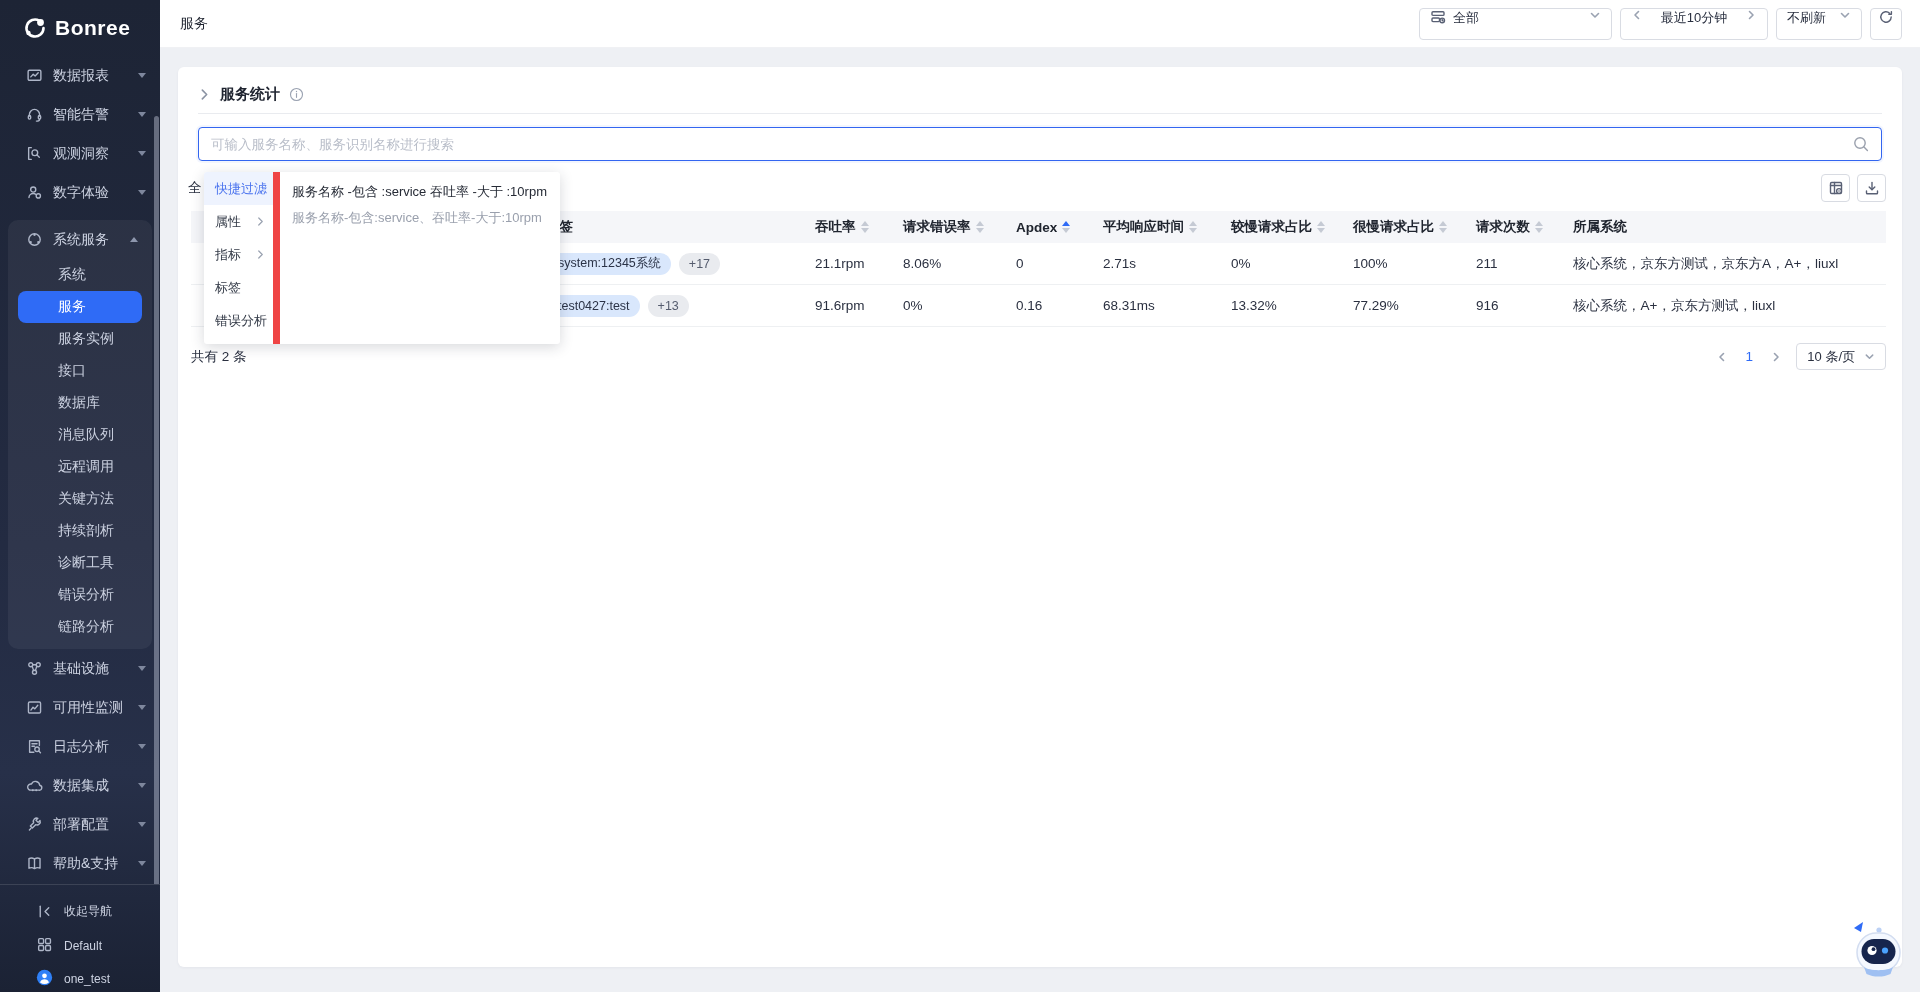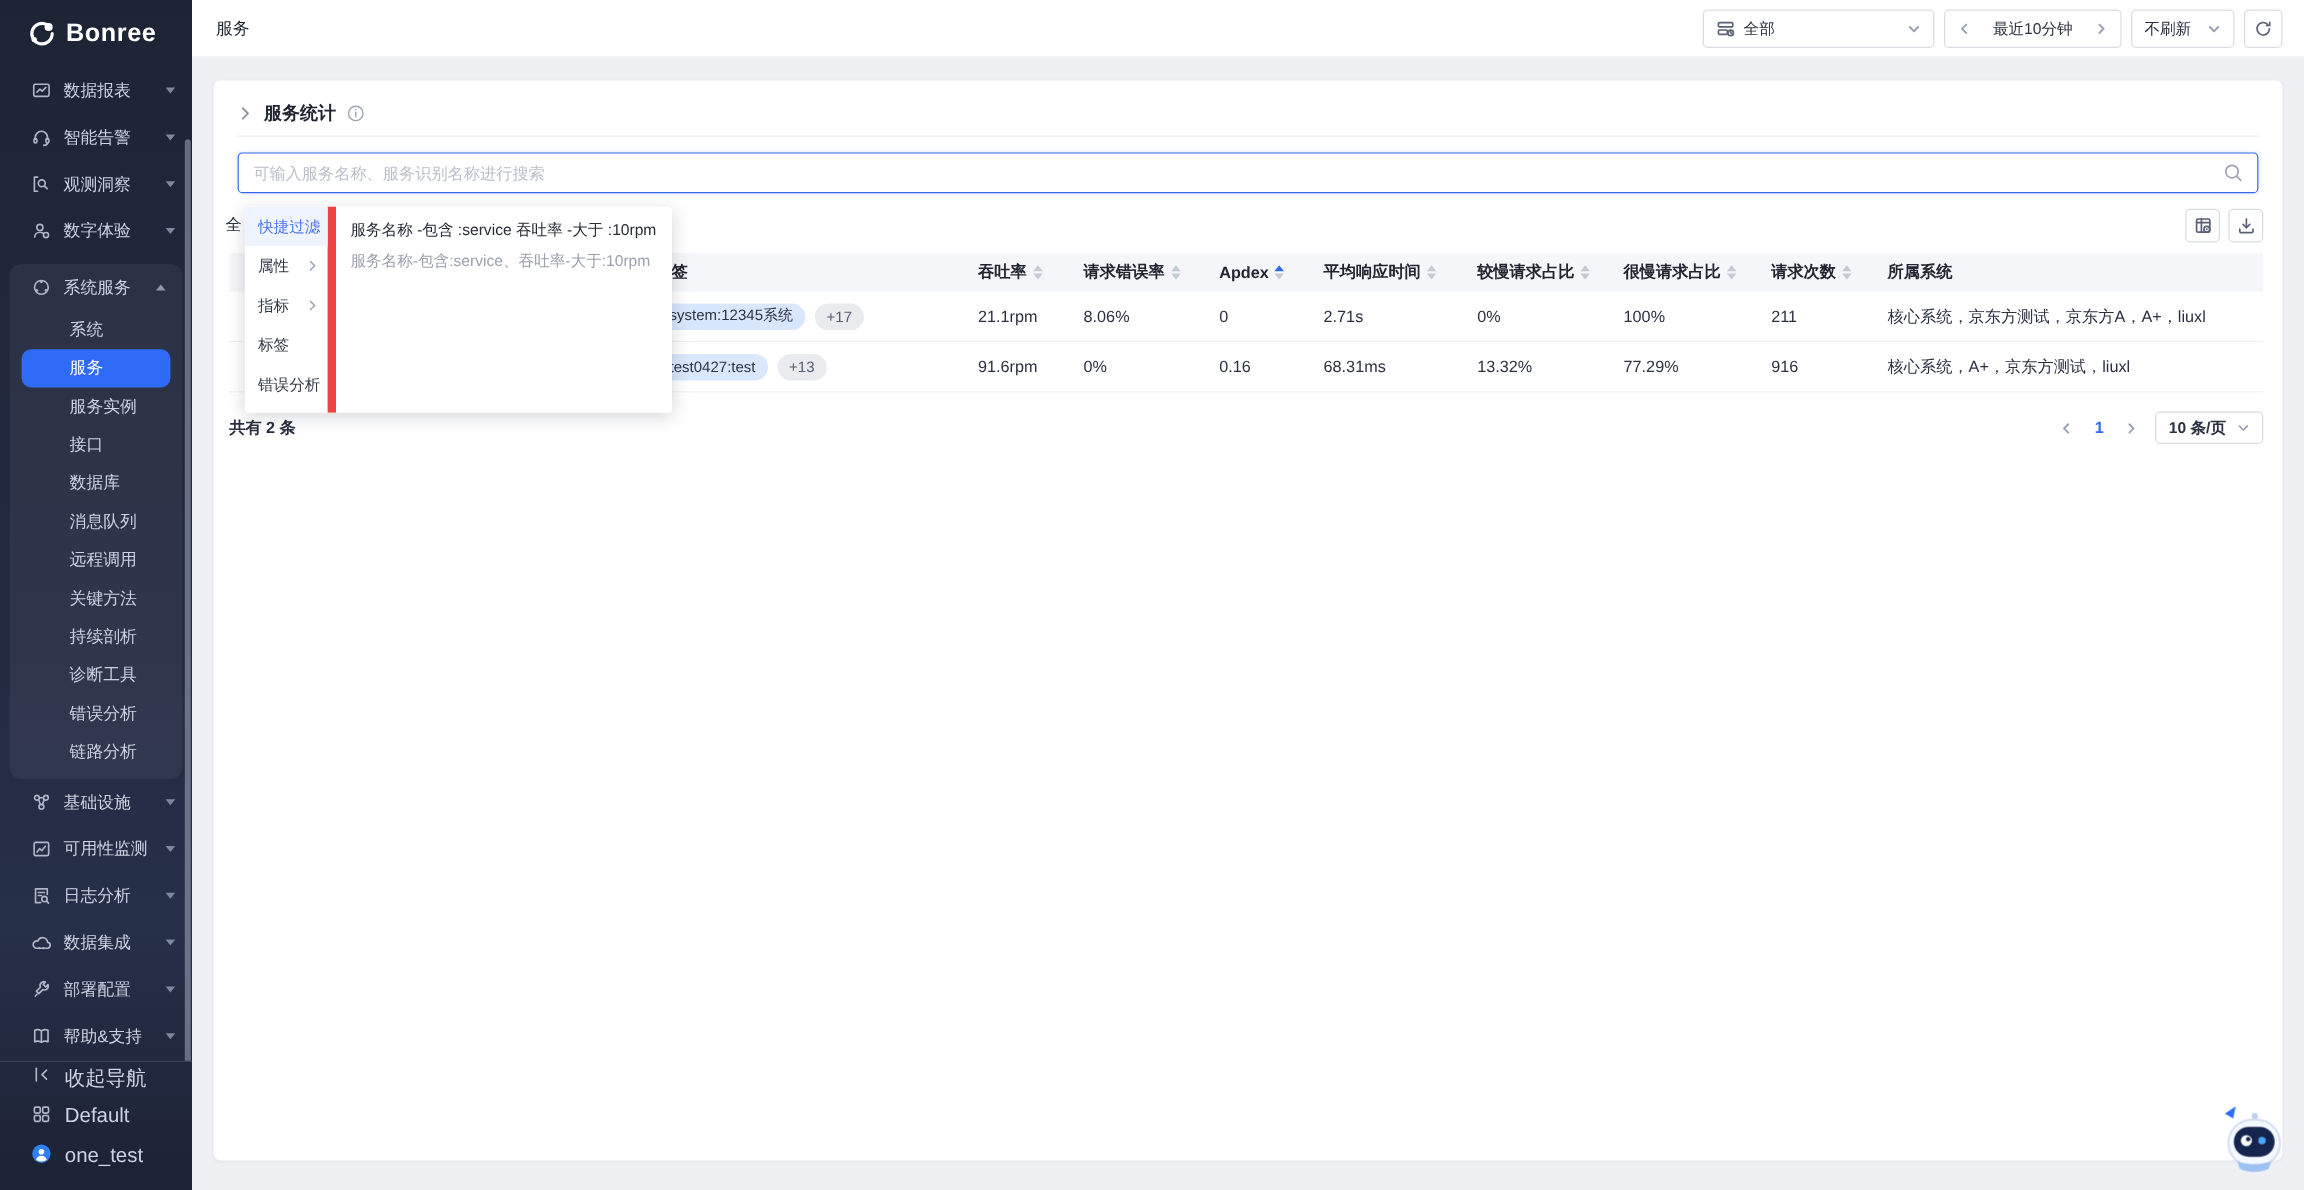--- a/index.html
+++ b/index.html
@@ -20,33 +20,33 @@
   .caret-d { width:0; height:0; border-left:4px solid transparent; border-right:4px solid transparent;
     border-top:5px solid #7e879d; }
   .caret-u { width:0; height:0; border-left:4px solid transparent; border-right:4px solid transparent;
     border-bottom:5px solid #8e97ad; }
   .nav-group { background:rgba(255,255,255,.055); border-radius:10px; margin:8px 8px 0 8px; padding-bottom:6px; }
   .nav-group .nav-item { padding-left:18px;gap:10px; }
   .sub-item { height:32px; display:flex; align-items:center; padding-left:40px; font-size:14px;
     color:#ccd2e1; cursor:pointer; border-radius:8px; margin:0 10px; white-space:nowrap; }
   .sub-item.active { background:#2f6bf6; color:#fff; }
   .side-footer { flex:none; border-top:1px solid rgba(255,255,255,.12); padding:2px 0 6px 0; }
-  .foot-item { height:33px; display:flex; align-items:flex-start; padding-left:26px; gap:11px;
-    font-size:17px; color:#cdd3e2; cursor:pointer; white-space:nowrap; }
+  .foot-item { height:33px; display:flex; align-items:flex-end; padding-left:36px; gap:11px;
+    font-size:12px; color:#cdd3e2; cursor:pointer; white-space:nowrap; }
   .foot-item .ico { width:17px; height:17px; display:flex; }
   .side-scrollbar { position:absolute; right:1px; top:60px; width:5px; height:824px;
     background:rgba(190,198,214,.45); border-radius:3px; }
 
   
   .topbar { position:fixed; left:160px; top:0; width:1760px; height:48px; background:#fff;
     display:flex; align-items:center; padding:0 18px 0 20px; border-bottom:1px solid #f0f1f4; z-index:30; }
   .page-title { font-size:14px; color:#1f2430; font-weight:500; }
   .topbar-right { margin-left:auto; display:flex; align-items:center; gap:8px; }
   .tb-ctl { height:32px; border:1px solid #d9dce3; border-radius:4px; background:#fff;
-    display:flex; align-items:center; font-size:13px; color:#2a3040; cursor:pointer; }
+    display:flex; align-items:flex-start; font-size:13px; color:#2a3040; cursor:pointer; }
   .scope-ctl { width:193px; padding:0 10px; gap:7px; }
   .scope-ctl .grow { flex:1; }
   .time-ctl { width:148px; justify-content:space-between; padding:0 10px; }
   .refresh-mode-ctl { width:86px; justify-content:space-between; padding:0 10px; }
   .refresh-btn { width:32px; justify-content:center; }
   .chev { stroke:#9aa2b1; fill:none; stroke-width:1.6; stroke-linecap:round; stroke-linejoin:round; }
 
   
   .main { position:fixed; left:160px; top:48px; width:1760px; height:944px; }
   .card { position:relative; margin:19px 18px; width:1724px; height:900px; background:#fff;
@@ -79,21 +79,21 @@
   .s-up { width:0;height:0;border-left:4px solid transparent;border-right:4px solid transparent;border-bottom:5px solid #c5cad4; }
   .s-dn { width:0;height:0;border-left:4px solid transparent;border-right:4px solid transparent;border-top:5px solid #c5cad4; }
   .s-up.on { border-bottom-color:#2f6bf6; }
   .cell-tags { padding-left:357px; display:flex; gap:8px; align-items:center; }
   .pill { height:22px; display:flex; align-items:center; padding:0 10px; border-radius:11px;
     background:#d9e7fc; color:#2b3347; font-size:12.5px; white-space:nowrap; }
   .pill.more { background:#e9ebef; color:#555c6e; }
   .sys-cell { white-space:nowrap; overflow:hidden; }
 
   
-  .tbl-foot { margin:16px 16px 0 13px; display:flex; align-items:center; font-size:13.5px; color:#2a3040;font-weight:bold; }
+  .tbl-foot { margin:16px 16px 0 13px; display:flex; align-items:center; font-size:13.5px; color:#2a3040; }
   .pager { margin-left:auto; display:flex; align-items:center; gap:14px; }
   .pg-btn { color:#a6adbd; cursor:pointer; display:flex; }
   .pg-num { color:#2f6bf6; font-size:13.5px; cursor:pointer; min-width:14px; text-align:center; }
   .pg-size { height:27px; border:1px solid #d9dce3; border-radius:4px; display:flex; align-items:center;
     gap:9px; padding:0 10px; font-size:13px; color:#2a3040; cursor:pointer; }
 
   
   .filter-pop { position:absolute; left:26px; top:105px; width:356px; height:172px; background:#fff;
     border-radius:3px; box-shadow:0 3px 14px rgba(31,38,56,.18); z-index:20; display:flex; overflow:hidden; }
   .fp-menu { width:76px; border-right:7px solid #ef4444; padding-top:0; flex:none; }

